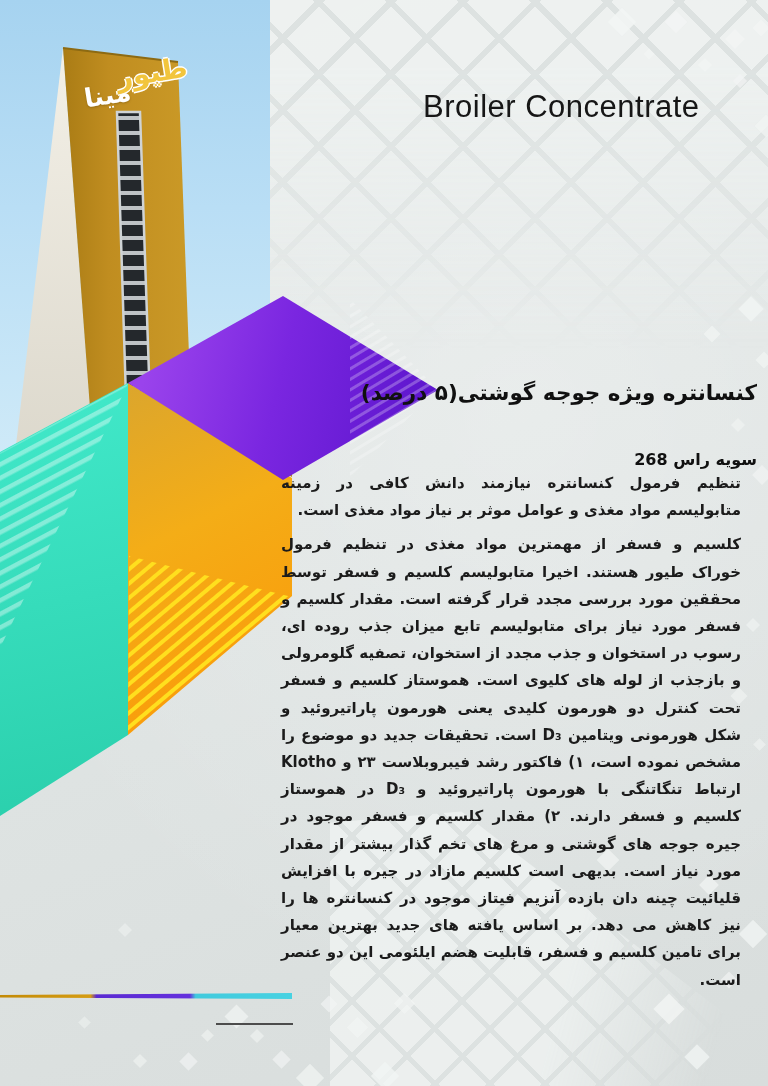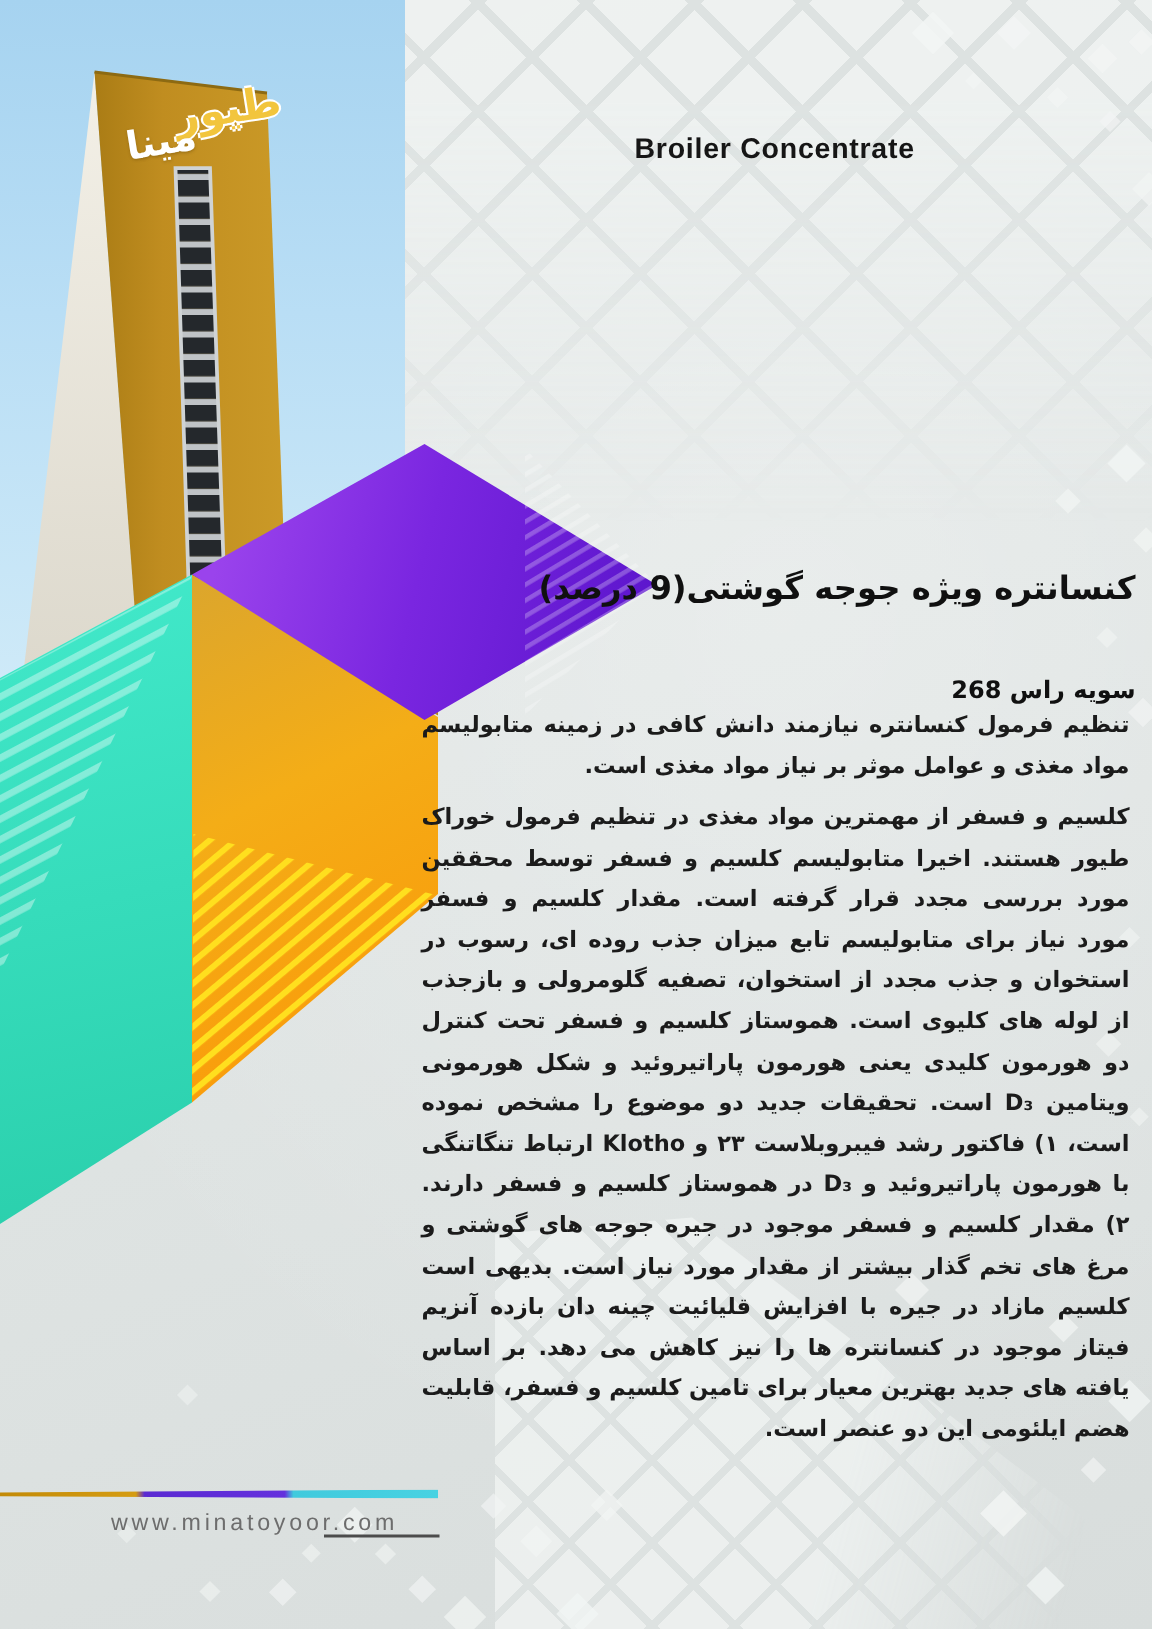--- a/index.html
+++ b/index.html
@@ -49,37 +49,37 @@
   .logo-mina {
     left:84px; top:80px; font-size:26px; color:#ffffff; transform:rotate(-9deg);
     text-shadow:0 1px 2px rgba(90,60,0,.35);
   }
 
   
   .shapes { position:absolute; left:0; top:280px; width:470px; height:560px; }
 
   
   .title-en {
-    position:absolute; left:423px; top:47px; font-size:19px; font-weight:700;
+    position:absolute; left:423px; top:47px; font-size:31px; font-weight:400;
     color:#161616; letter-spacing:.5px; white-space:nowrap;margin-top:42px;
   }
   .fa { font-family:"DejaVu Sans", sans-serif; direction:rtl; }
   .heading-fa {
     position:absolute; right:11px; top:362px; font-size:21.5px; font-weight:bold;
     color:#101010; white-space:nowrap;
   }
   .subheading-fa {
     position:absolute; right:11px; top:434px; font-size:16px; font-weight:bold; color:#101010;
   }
   .body-fa {
     position:absolute; right:11px; top:470px; width:476px;
     font-size:15px; line-height:27.2px; font-weight:bold; color:#1b1b1b;
     text-align:justify;
   }
-  .body-fa p { margin:0 4px 7px 0; }
+  .body-fa p { margin:0 16px 7px 0; }
 
   
   .tri-bar {
     position:absolute; left:0; top:993px; width:292px; height:6px;
     background:linear-gradient(90deg,#c38a06 0%, #d59c12 31%, #5a2ad2 33%, #6430dd 65%, #41cadd 67%, #48d2e2 100%);
     clip-path:polygon(0 32%, 100% 0, 100% 100%, 0 74%);
     filter:drop-shadow(0 3px 3px rgba(70,70,70,.4));
   }
   .website {
     position:absolute; left:74px; top:1007px; font-size:15.5px; color:#6d6d6d;
@@ -190,24 +190,23 @@
     <polygon points="128,383 292,478 292,596 128,735" fill="url(#yellowGrad)"></polygon>
     <polygon points="129,556 292,597 128,734" fill="url(#spYellow)"></polygon>
     <polygon points="236,445 292,477 292,436" fill="#b4891a"></polygon>
     <polygon points="128,383 0,452 0,816 128,735" fill="url(#tealGrad)"></polygon>
     <polygon points="0,453 128,384 0,648" fill="url(#spTeal)"></polygon>
     <polygon points="128,383 283,296 438,390 283,480" fill="url(#purpleGrad)"></polygon>
     <polygon points="350,299 437,389 350,477" fill="url(#spPurple)"></polygon>
   </svg>
 
   <h1 class="title-en">Broiler Concentrate</h1>
-  <h2 class="heading-fa fa">کنسانتره ویژه جوجه گوشتی(9 درصد)</h2>
+  <h2 class="heading-fa fa">کنسانتره ویژه جوجه گوشتی(۵ درصد)</h2>
   <h3 class="subheading-fa fa">سویه راس 268</h3>
   <div class="body-fa fa">
     <p>تنظیم فرمول کنسانتره نیازمند دانش کافی در زمینه متابولیسم مواد مغذی و عوامل موثر بر نیاز مواد مغذی است.</p>
     <p>کلسیم و فسفر از مهمترین مواد مغذی در تنظیم فرمول خوراک طیور هستند. اخیرا متابولیسم کلسیم و فسفر توسط محققین مورد بررسی مجدد قرار گرفته است. مقدار کلسیم و فسفر مورد نیاز برای متابولیسم تابع میزان جذب روده ای، رسوب در استخوان و جذب مجدد از استخوان، تصفیه گلومرولی و بازجذب از لوله های کلیوی است. هموستاز کلسیم و فسفر تحت کنترل دو هورمون کلیدی یعنی هورمون پاراتیروئید و شکل هورمونی ویتامین D₃ است. تحقیقات جدید دو موضوع را مشخص نموده است، ۱) فاکتور رشد فیبروبلاست ۲۳ و Klotho ارتباط تنگاتنگی با هورمون پاراتیروئید و D₃ در هموستاز کلسیم و فسفر دارند. ۲) مقدار کلسیم و فسفر موجود در جیره جوجه های گوشتی و مرغ های تخم گذار بیشتر از مقدار مورد نیاز است. بدیهی است کلسیم مازاد در جیره با افزایش قلیائیت چینه دان بازده آنزیم فیتاز موجود در کنسانتره ها را نیز کاهش می دهد. بر اساس یافته های جدید بهترین معیار برای تامین کلسیم و فسفر، قابلیت هضم ایلئومی این دو عنصر است.</p>
   </div>
 
   <div class="tri-bar"></div>
-  <div class="website">www.minatoyoor.com</div>
   <div class="website-underline"></div>
 
 </div>
 
 </body></html>

